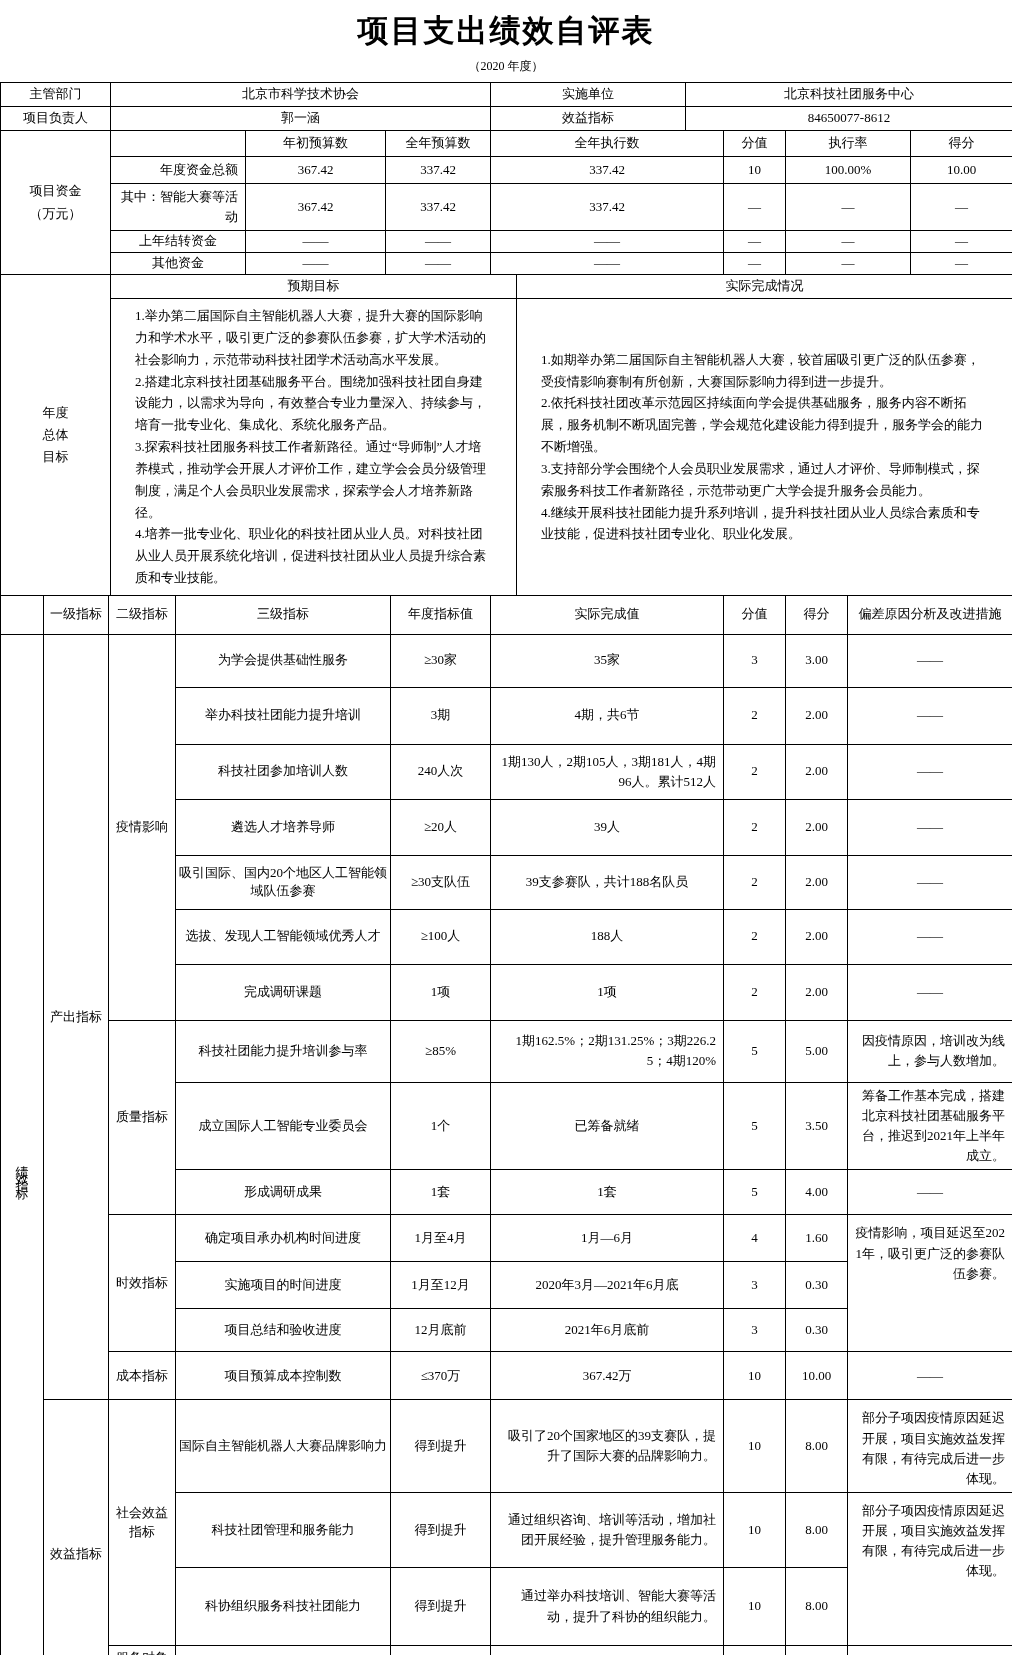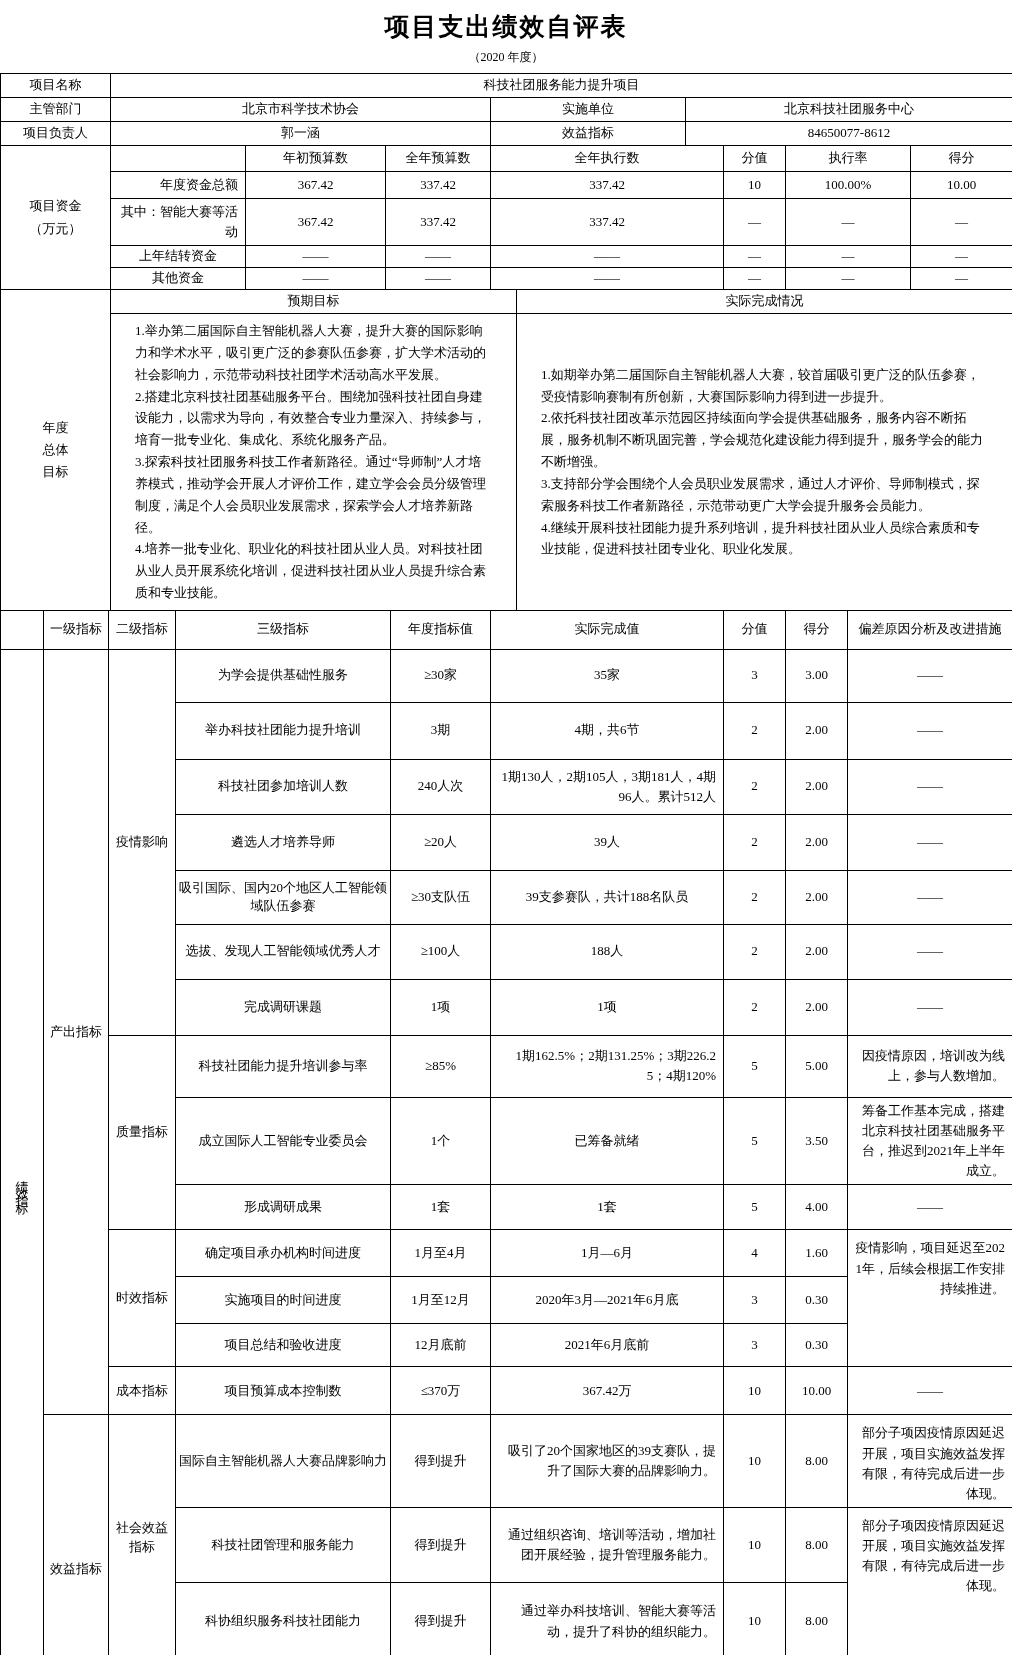--- a/index.html
+++ b/index.html
@@ -1,18 +1,18 @@
 <!DOCTYPE html>
 <html><head>
 <meta charset="utf-8">
 <style>
   html,body{margin:0;padding:0;background:#fff;color:#000;}
   body{width:1012px;font-family:"Liberation Serif","DejaVu Serif",serif;}
   .doc-title{text-align:center;font-family:"Liberation Sans","DejaVu Sans",sans-serif;
-             font-weight:bold;font-size:25px;padding-top:10px;letter-spacing:2px;}
+             font-weight:bold;font-size:31px;padding-top:10px;letter-spacing:2px;}
   .doc-subtitle{text-align:center;font-size:12px;margin:6px 0 7px 0;}
   table{border-collapse:collapse;table-layout:fixed;width:1012px;}
   table + table{margin-top:-1px;}
   td{border:1px solid #000;font-size:13px;line-height:1.45;text-align:center;
      vertical-align:middle;padding:1px 3px;word-break:break-all;overflow:hidden;}
   td.left{text-align:right;padding:3px 7px;line-height:1.55;}
   td.v-top{vertical-align:top;padding-top:8px;}
   td.goal{ text-align:left;vertical-align:middle;white-space:pre-line;
            padding:6px 24px;line-height:1.68;}
   .wrap-label{display:inline-block;width:56px;line-height:1.7;}
@@ -26,24 +26,20 @@
 <div class="doc-subtitle">（2020 年度）</div>
 
 <table>
   <colgroup>
       <col style="width:110px">
       <col style="width:380px">
       <col style="width:195px">
       <col style="width:327px">
     </colgroup>
   <tbody>
-      <tr style="height:24px">
-    <td>项目名称</td>
-    <td colspan="3">科技社团服务能力提升项目</td>
-  </tr>
   <tr style="height:24px">
     <td>主管部门</td>
     <td>北京市科学技术协会</td>
     <td>实施单位</td>
     <td>北京科技社团服务中心</td>
   </tr>
   <tr style="height:24px">
     <td>项目负责人</td>
     <td>郭一涵</td>
     <td>效益指标</td>
@@ -247,21 +243,21 @@
     <td>4.00</td>
     <td>——</td>
   </tr>
   <tr style="height:47px">
     <td rowspan="3">时效指标</td>
     <td>确定项目承办机构时间进度</td>
     <td>1月至4月</td>
     <td>1月—6月</td>
     <td>4</td>
     <td>1.60</td>
-    <td rowspan="3" class="left v-top">疫情影响，项目延迟至2021年，后续会根据工作安排持续推进。</td>
+    <td rowspan="3" class="left v-top">疫情影响，项目延迟至2021年，吸引更广泛的参赛队伍参赛。</td>
   </tr>
   <tr style="height:47px">
     <td>实施项目的时间进度</td>
     <td>1月至12月</td>
     <td>2020年3月—2021年6月底</td>
     <td>3</td>
     <td>0.30</td>
   </tr>
   <tr style="height:43px">
     <td>项目总结和验收进度</td>

